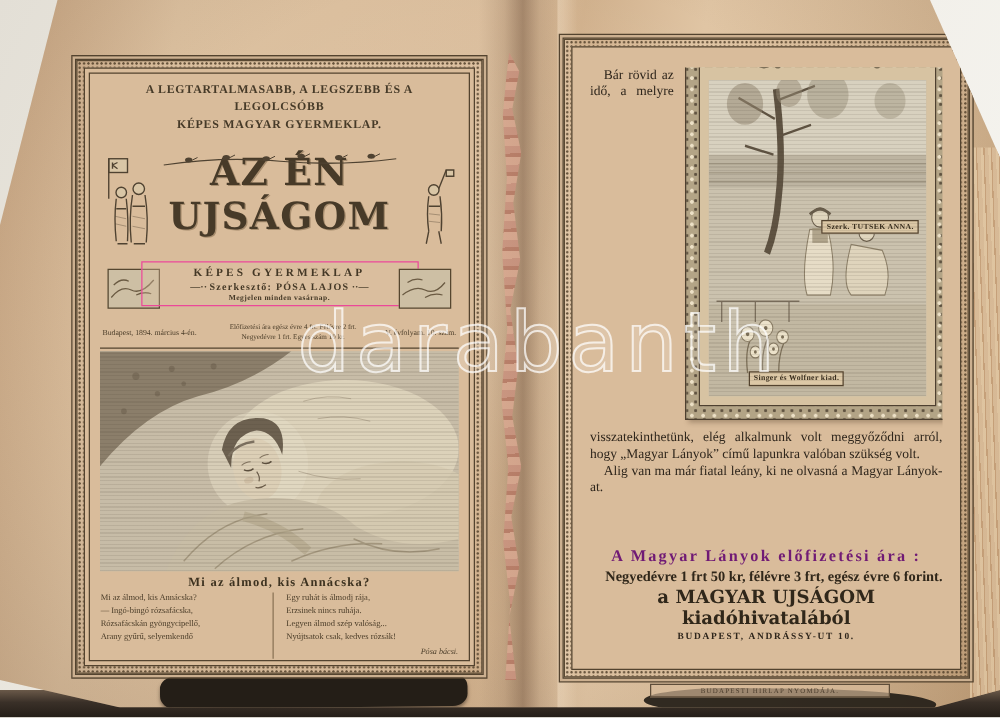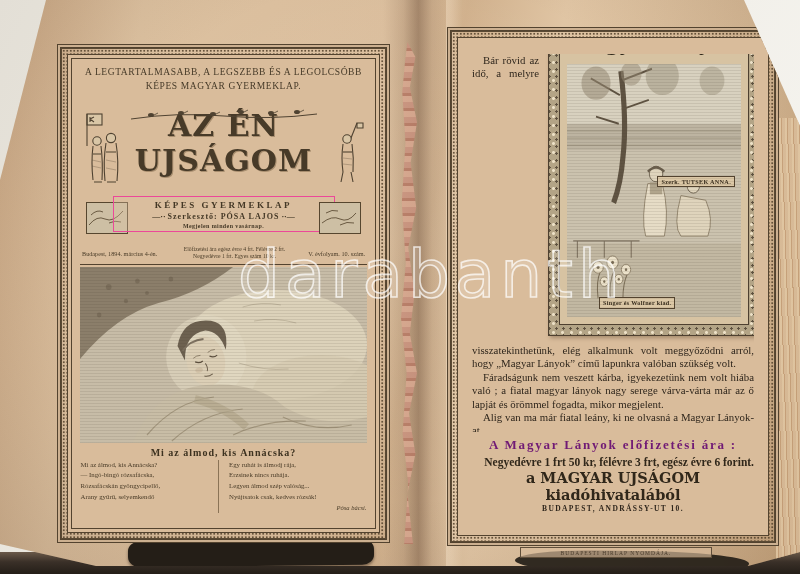--- a/index.html
+++ b/index.html
@@ -36,21 +36,21 @@
   .orn-band{position:absolute;inset:3px;border:1px solid #5a4933;
          background-image:radial-gradient(rgba(82,64,42,.85) .7px,rgba(0,0,0,0) 1.15px);
          background-size:3.5px 3.5px;}
   .orn-inner{position:absolute;inset:9px;background:#d9bc9b;border:1px solid #53432f;}
   .lp{left:57px;top:44px;width:331px;height:497px;}
   .rp{left:447px;top:27px;width:330px;height:517px;}
 
   
   .lp-inner2{position:absolute;inset:3px;border:1px solid #53432f;overflow:hidden;}
   .lp-content{position:absolute;inset:0;padding:7px 8px 0;text-align:center;color:#443826;}
-  .tagline{font-weight:400;font-size:9.5px;line-height:1.45;letter-spacing:.6px;color:#463a28;}
+  .tagline{font-weight:700;font-size:9.5px;line-height:1.45;letter-spacing:.6px;color:#463a28;}
   .masthead{position:relative;height:86px;margin-top:4px;}
   .masthead-title{font-family:"DejaVu Serif",serif;font-weight:700;font-size:30px;letter-spacing:1px;
          color:#473a28;margin-top:14px;text-shadow:1px 1px 0 rgba(128,104,74,.55);}
   .kids-left{position:absolute;left:0;top:2px;}
   .kid-right{position:absolute;right:2px;top:12px;}
   .birds{position:absolute;left:50%;transform:translateX(-50%);top:0;}
   .info-row{position:relative;height:46px;margin-top:2px;}
   .vignette{position:absolute;top:6px;width:40px;height:30px;background:#cdbfa4;border:1px solid #56462f;}
   .vignette svg{display:block}
   .vignette.vl{left:6px;} .vignette.vr{right:6px;}
@@ -338,21 +338,20 @@
                         <circle cx="50" cy="180" r="1.1"></circle>
                     </g>
                   </svg>
                   <div class="ml-label lbl-editor">Szerk. TUTSEK ANNA.</div>
                   <div class="ml-label lbl-pub">Singer és Wolfner kiad.</div>
                 </div>
               </div>
             </div>
 
             <p>Bár rövid az idő, a melyre visszatekinthetünk, elég alkalmunk volt meggyőződni arról, hogy „Magyar Lányok” című lapunkra valóban szükség volt.</p>
-            <p>Fáradságunk nem veszett kárba, igyekezetünk nem volt hiába való ; a fiatal magyar lányok nagy serege várva-várta már az ő lapját és örömmel fogadta, mikor megjelent.</p>
             <p>Alig van ma már fiatal leány, ki ne olvasná a Magyar Lányok-at.</p>
 
           </div>
 
           <div class="price-heading">A Magyar Lányok előfizetési ára :</div>
           <div class="price-line">Negyedévre 1 frt 50 kr, félévre 3 frt, egész évre 6 forint.</div>
           <div class="addr1">a MAGYAR UJSÁGOM kiadóhivatalából</div>
           <div class="addr2">BUDAPEST, ANDRÁSSY-UT 10.</div>
 
         </div>

